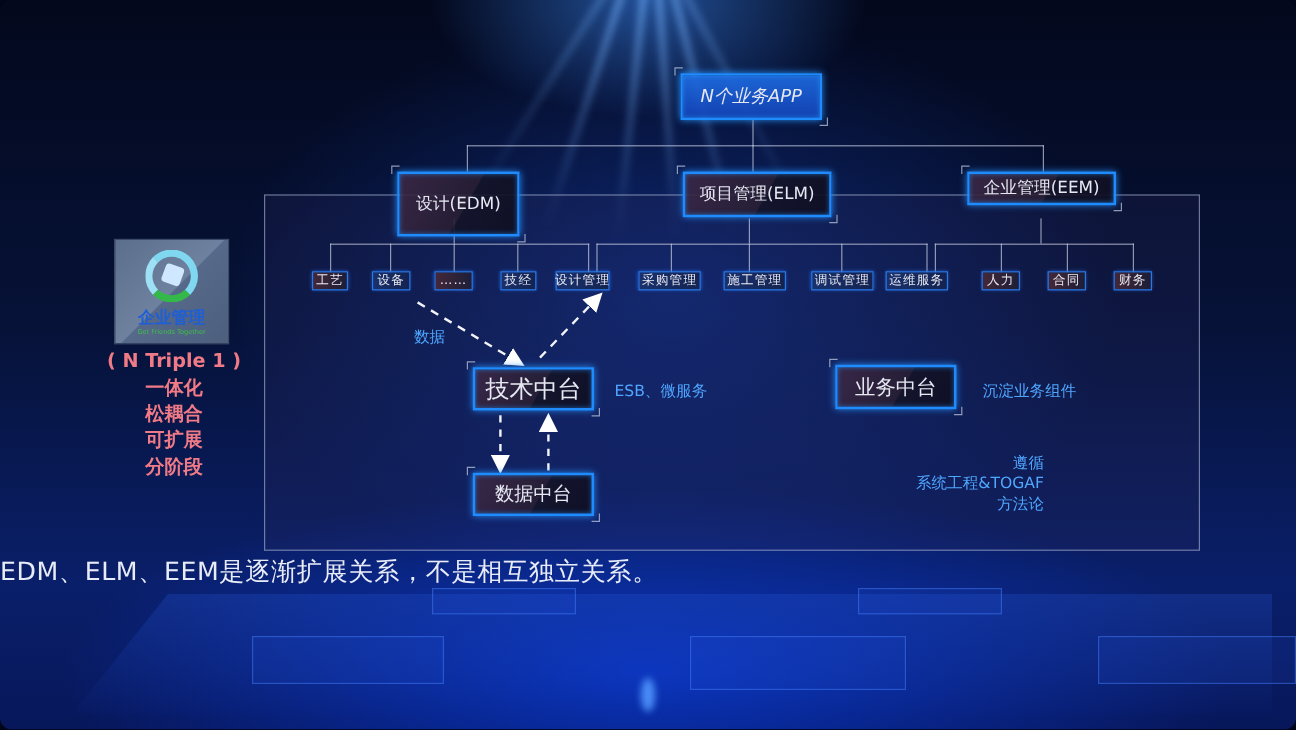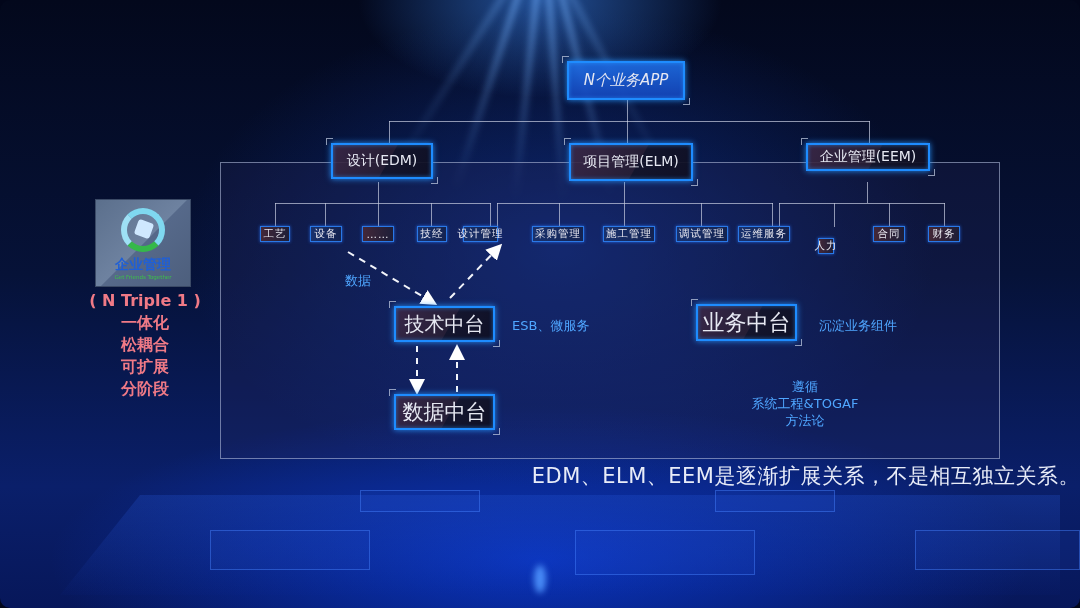--- a/index.html
+++ b/index.html
@@ -51,36 +51,36 @@
   .leaf {
     position:absolute; height:16px; display:flex; align-items:center; justify-content:center;
     font-size:10.5px; color:#e8e8f0; letter-spacing:1px; white-space:nowrap;
     border:1px solid #2a78e6;
     background:linear-gradient(90deg, rgba(70,40,55,0.95), rgba(30,30,55,0.95));
     box-shadow:0 0 3px rgba(40,120,255,0.8);
   }
   .leaf.bluish { background:linear-gradient(90deg, rgba(25,50,110,0.95), rgba(20,35,80,0.95)); }
 
   .note { position:absolute; color:#4fa6ff; font-size:13px; white-space:nowrap; }
-  .note.center { text-align:center; line-height:17px; }
+  .note.center { text-align:right; line-height:17px; }
 
   .logo {
     position:absolute; left:95px; top:199px; width:96px; height:88px;
     background:linear-gradient(135deg, #5b6f8c 0%, #6e82a0 50%, #56698a 51%, #4d5f7d 100%);
     border:1px solid #3b4a66;
   }
   .logo-ring { position:absolute; left:25px; top:8px; width:44px; height:44px; border-radius:50%;
     border:6px solid #7fd8f0; border-bottom-color:#35b84a; border-left-color:#9ee0f5; }
   .logo-core { position:absolute; left:40px; top:21px; width:16px; height:16px; background:#cfe8ff; transform:rotate(20deg); border-radius:3px; }
   .logo-text { position:absolute; left:0; top:56px; width:100%; text-align:center; font-size:14px; font-weight:bold; color:#1f5fd6; }
   .logo-sub { position:absolute; left:0; top:74px; width:100%; text-align:center; font-size:5.5px; color:#3cc04a; }
 
   .slogan { position:absolute; left:70px; top:290px; width:150px; text-align:center;
     color:#f07a86; font-weight:bold; font-size:16px; line-height:22px; }
-  .caption { position:absolute; left:0; top:462px; width:1080px; text-align:right;
+  .caption { position:absolute; left:0; top:462px; width:1080px; text-align:left;
     color:#e8ecf8; font-size:21px; letter-spacing:0.5px; }
 
   .arrow-svg { position:absolute; left:0; top:0; width:1080px; height:608px; pointer-events:none; }
 </style>
 </head>
 <body>
 
 <div class="stage">
 
   <div class="beam" style="left:520px; transform:rotate(18deg);"></div>
@@ -126,21 +126,21 @@
   <div class="line hline" style="left:779px; top:203px; width:166px;"></div>
   <div class="line vline" style="left:779px; top:203px; height:24px;"></div>
   <div class="line vline" style="left:834px; top:203px; height:24px;"></div>
   <div class="line vline" style="left:889px; top:203px; height:24px;"></div>
   <div class="line vline" style="left:944px; top:203px; height:24px;"></div>
 
   <div class="node blue" style="left:567px; top:61px; width:118px; height:39px; font-size:15px;">
     <span>N个业务APP</span>
   </div>
 
-  <div class="node" style="left:331px; top:143px; width:102px; height:36px; font-size:14px;">
+  <div class="node" style="left:331px; top:143px; width:102px; height:54px; font-size:14px;">
     <span>设计(EDM)</span>
   </div>
   <div class="node" style="left:569px; top:143px; width:124px; height:38px; font-size:14px;">
     <span>项目管理(ELM)</span>
   </div>
   <div class="node" style="left:806px; top:143px; width:124px; height:28px; font-size:14px;">
     <span>企业管理(EEM)</span>
   </div>
 
   <div class="leaf" style="left:260px; top:226px; width:30px;">
@@ -148,36 +148,36 @@
     </div>
   <div class="leaf bluish" style="left:310px; top:226px; width:32px;">
       <span>设备</span>
     </div>
   <div class="leaf" style="left:362px; top:226px; width:32px;">
       <span>……</span>
     </div>
   <div class="leaf bluish" style="left:417px; top:226px; width:30px;">
       <span>技经</span>
     </div>
-  <div class="leaf bluish" style="left:463px; top:226px; width:35px;font-family:Liberation Serif, serif;">
+  <div class="leaf bluish" style="left:463px; top:226px; width:45px;font-family:Liberation Serif, serif;">
       <span>设计管理</span>
     </div>
   <div class="leaf bluish" style="left:532px; top:226px; width:52px;">
       <span>采购管理</span>
     </div>
   <div class="leaf bluish" style="left:603px; top:226px; width:52px;">
       <span>施工管理</span>
     </div>
   <div class="leaf bluish" style="left:676px; top:226px; width:52px;">
       <span>调试管理</span>
     </div>
   <div class="leaf bluish" style="left:738px; top:226px; width:52px;">
       <span>运维服务</span>
     </div>
-  <div class="leaf" style="left:818px; top:238px; width:16px;font-family:Liberation Mono, monospace;">
+  <div class="leaf" style="left:818px; top:226px; width:32px;font-family:Liberation Mono, monospace;">
       <span>人力</span>
     </div>
   <div class="leaf" style="left:873px; top:226px; width:32px;">
       <span>合同</span>
     </div>
   <div class="leaf" style="left:928px; top:226px; width:32px;">
       <span>财务</span>
     </div>
 
   <svg class="arrow-svg" viewBox="0 0 1080 608">
@@ -192,25 +192,25 @@
     <line x1="457" y1="392" x2="457" y2="350" stroke="#f2f4fa" stroke-width="2" stroke-dasharray="6,6" marker-end="url(#ah)"></line>
   </svg>
 
   <div class="note" style="left:345px; top:272px;">数据</div>
 
   <div class="node" style="left:394px; top:306px; width:101px; height:36px; font-size:20px;">
     <span>技术中台</span>
   </div>
   <div class="note" style="left:512px; top:317px;">ESB、微服务</div>
 
-  <div class="node" style="left:394px; top:394px; width:101px; height:36px; font-size:21px;">
+  <div class="node" style="left:394px; top:394px; width:101px; height:36px; font-size:16px;">
     <span>数据中台</span>
   </div>
 
-  <div class="node" style="left:696px; top:304px; width:101px; height:37px; font-size:22px;">
+  <div class="node" style="left:696px; top:304px; width:101px; height:37px; font-size:17px;">
     <span>业务中台</span>
   </div>
   <div class="note" style="left:819px; top:317px;">沉淀业务组件</div>
 
   <div class="note center" style="left:740px; top:378px; width:130px;">
     <div>遵循</div>
     <div>系统工程&amp;TOGAF</div>
     <div>方法论</div>
   </div>
 

